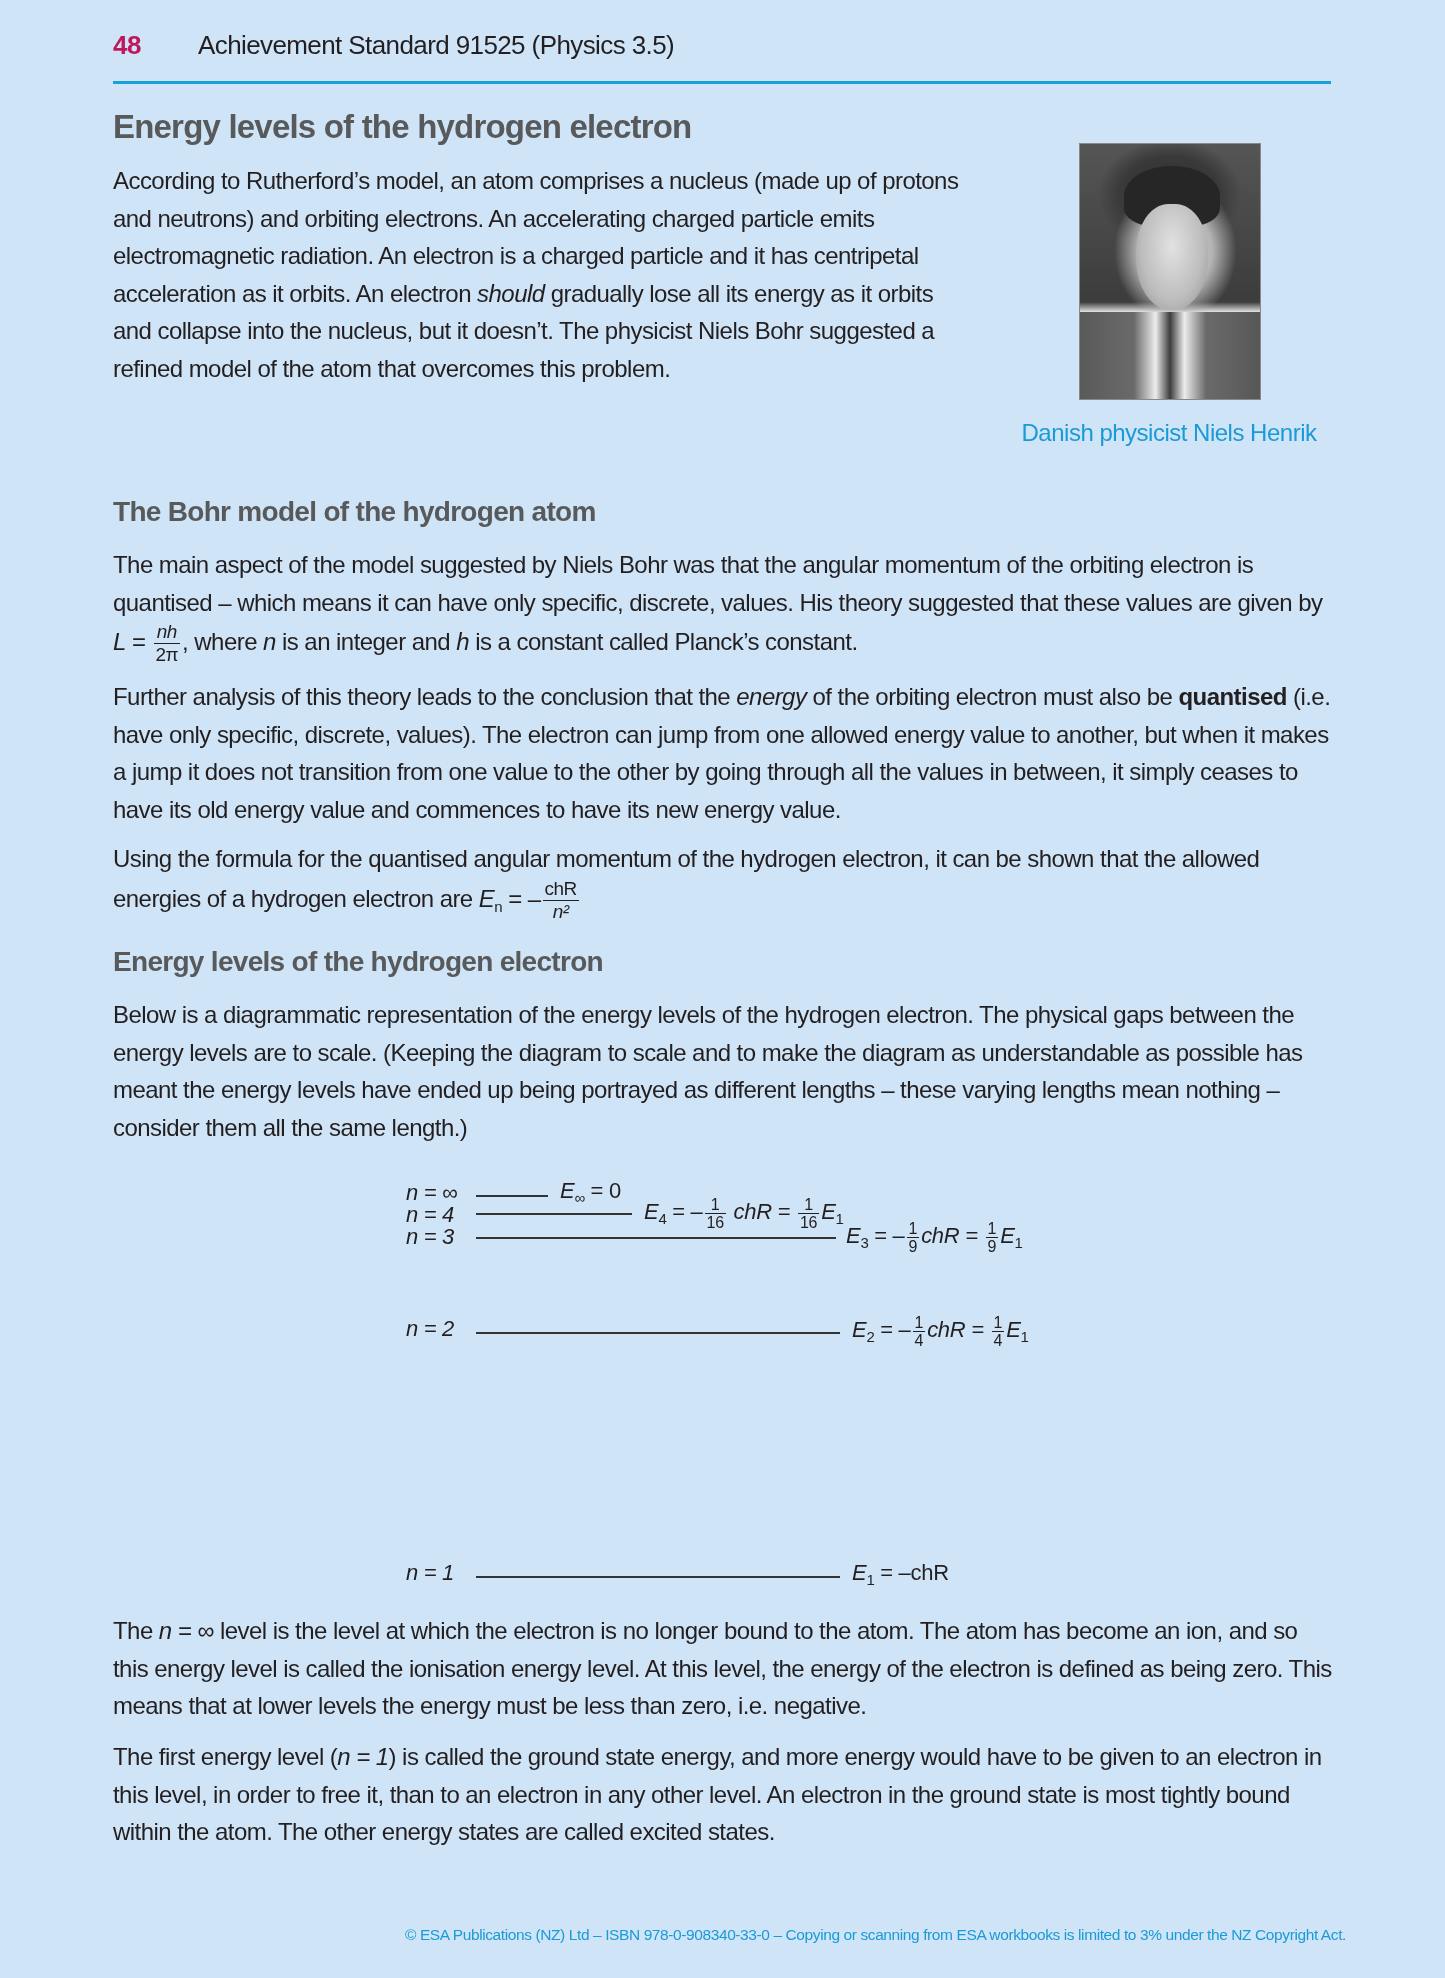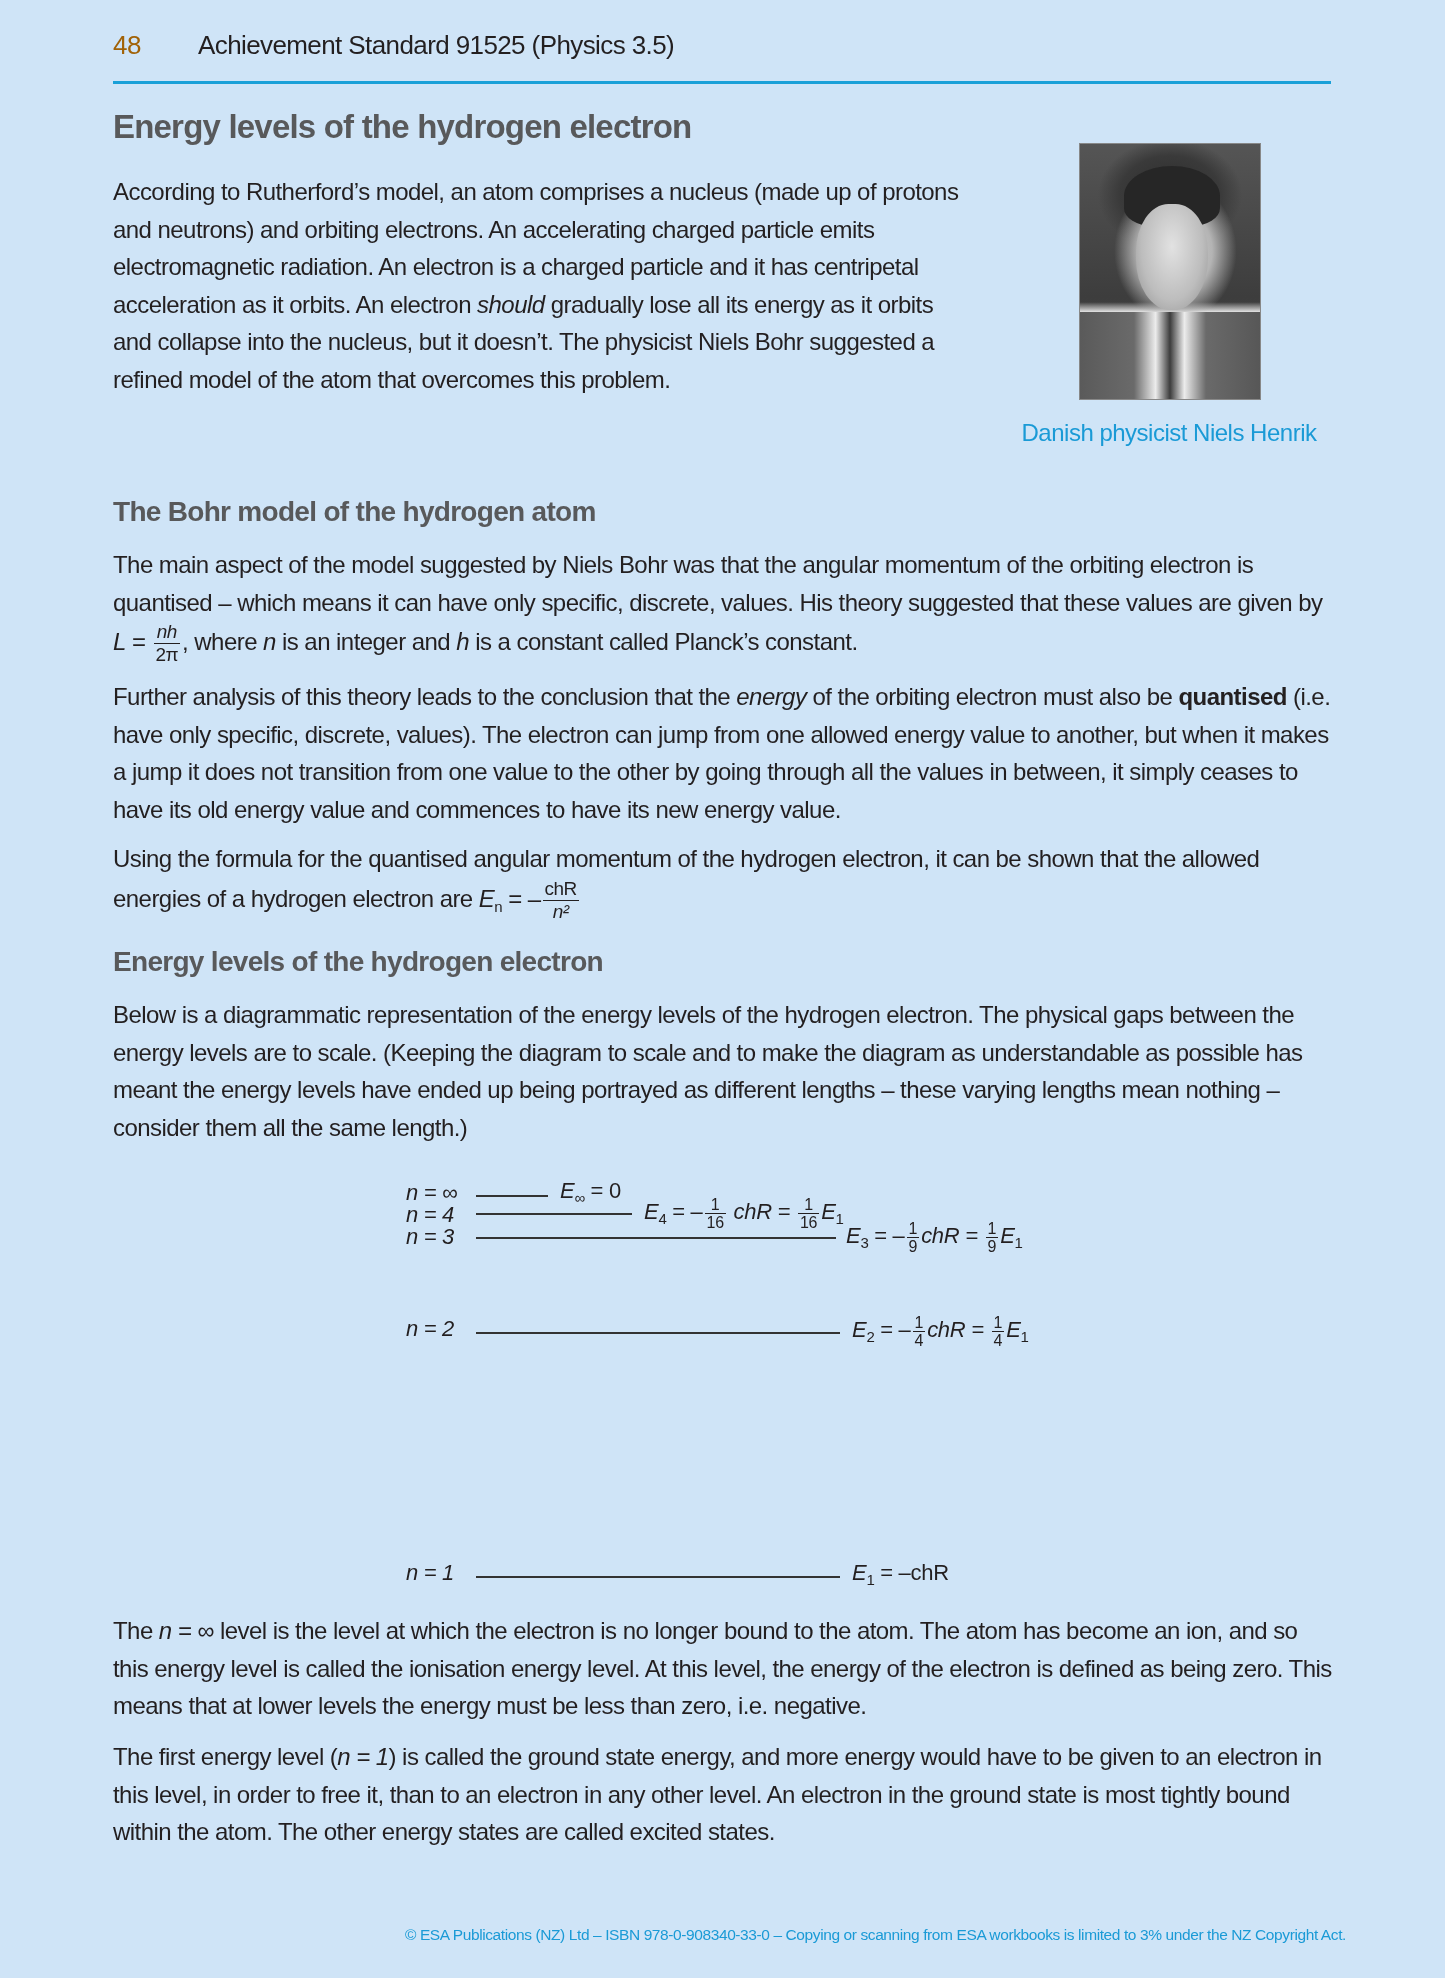--- a/index.html
+++ b/index.html
@@ -2,21 +2,21 @@
 <html><head>
 <meta charset="utf-8">
 <style>
   html, body { margin:0; padding:0; }
   body {
     width:1445px; height:1978px; background:#cfe4f7;
     font-family:"Liberation Sans", sans-serif; color:#231f20;
     position:relative; overflow:hidden;
   }
   .abs { position:absolute; }
-  .header-num { left:113px; top:30px; font-size:26px; font-weight:normal; color:#a16207; letter-spacing:-0.5px; }
+  .header-num { left:113px; top:30px; font-size:26px; font-weight:bold; color:#be185d; letter-spacing:-0.5px; }
   .header-title { left:198px; top:30px; font-size:26px; font-weight:normal; color:#231f20; letter-spacing:-0.6px; }
   .header-rule { left:113px; top:81px; width:1218px; height:3px; background:#1aa0d8; }
   h1.main-title { position:absolute; left:113px; top:108px; margin:0; font-size:33px; font-weight:bold; color:#58595b; letter-spacing:-0.8px; }
   h2.sub { position:absolute; margin:0; font-size:28px; font-weight:bold; color:#58595b; letter-spacing:-0.7px; }
   .para { position:absolute; left:113px; font-size:24px; line-height:37.5px; letter-spacing:-0.55px; color:#231f20; }
   .para p { margin:0; }
   .photo {
     left:1079px; top:143px; width:180px; height:255px;
     background:
       radial-gradient(ellipse 34% 28% at 53% 42%, #d8d8d8 0%, #b4b4b4 60%, rgba(0,0,0,0) 100%),
@@ -41,21 +41,21 @@
   b { font-weight:bold; }
 </style>
 </head>
 <body>
 
 <div class="abs header-num">48</div>
 <div class="abs header-title">Achievement Standard 91525 (Physics 3.5)</div>
 <div class="abs header-rule"></div>
 
 <h1 class="main-title">Energy levels of the hydrogen electron</h1>
-<div class="para" style="top:173px; width:850px;">
+<div class="para" style="top:162px; width:850px;">
   <p><span>According to Rutherford’s model, an atom comprises a nucleus (made up of protons and neutrons) and orbiting electrons. An accelerating charged particle emits electromagnetic radiation. An electron is a charged particle and it has centripetal acceleration as it orbits. An electron </span><span class="i">should</span><span> gradually lose all its energy as it orbits and collapse into the nucleus, but it doesn’t. The physicist Niels Bohr suggested a refined model of the atom that overcomes this problem.</span></p>
 </div>
 
 <div class="abs photo" title="Portrait photograph of Niels Bohr">
   <div class="hair"></div>
   <div class="face"></div>
   <div class="suit"></div>
 </div>
 <div class="abs caption">
   <div>Danish physicist Niels Henrik</div>

